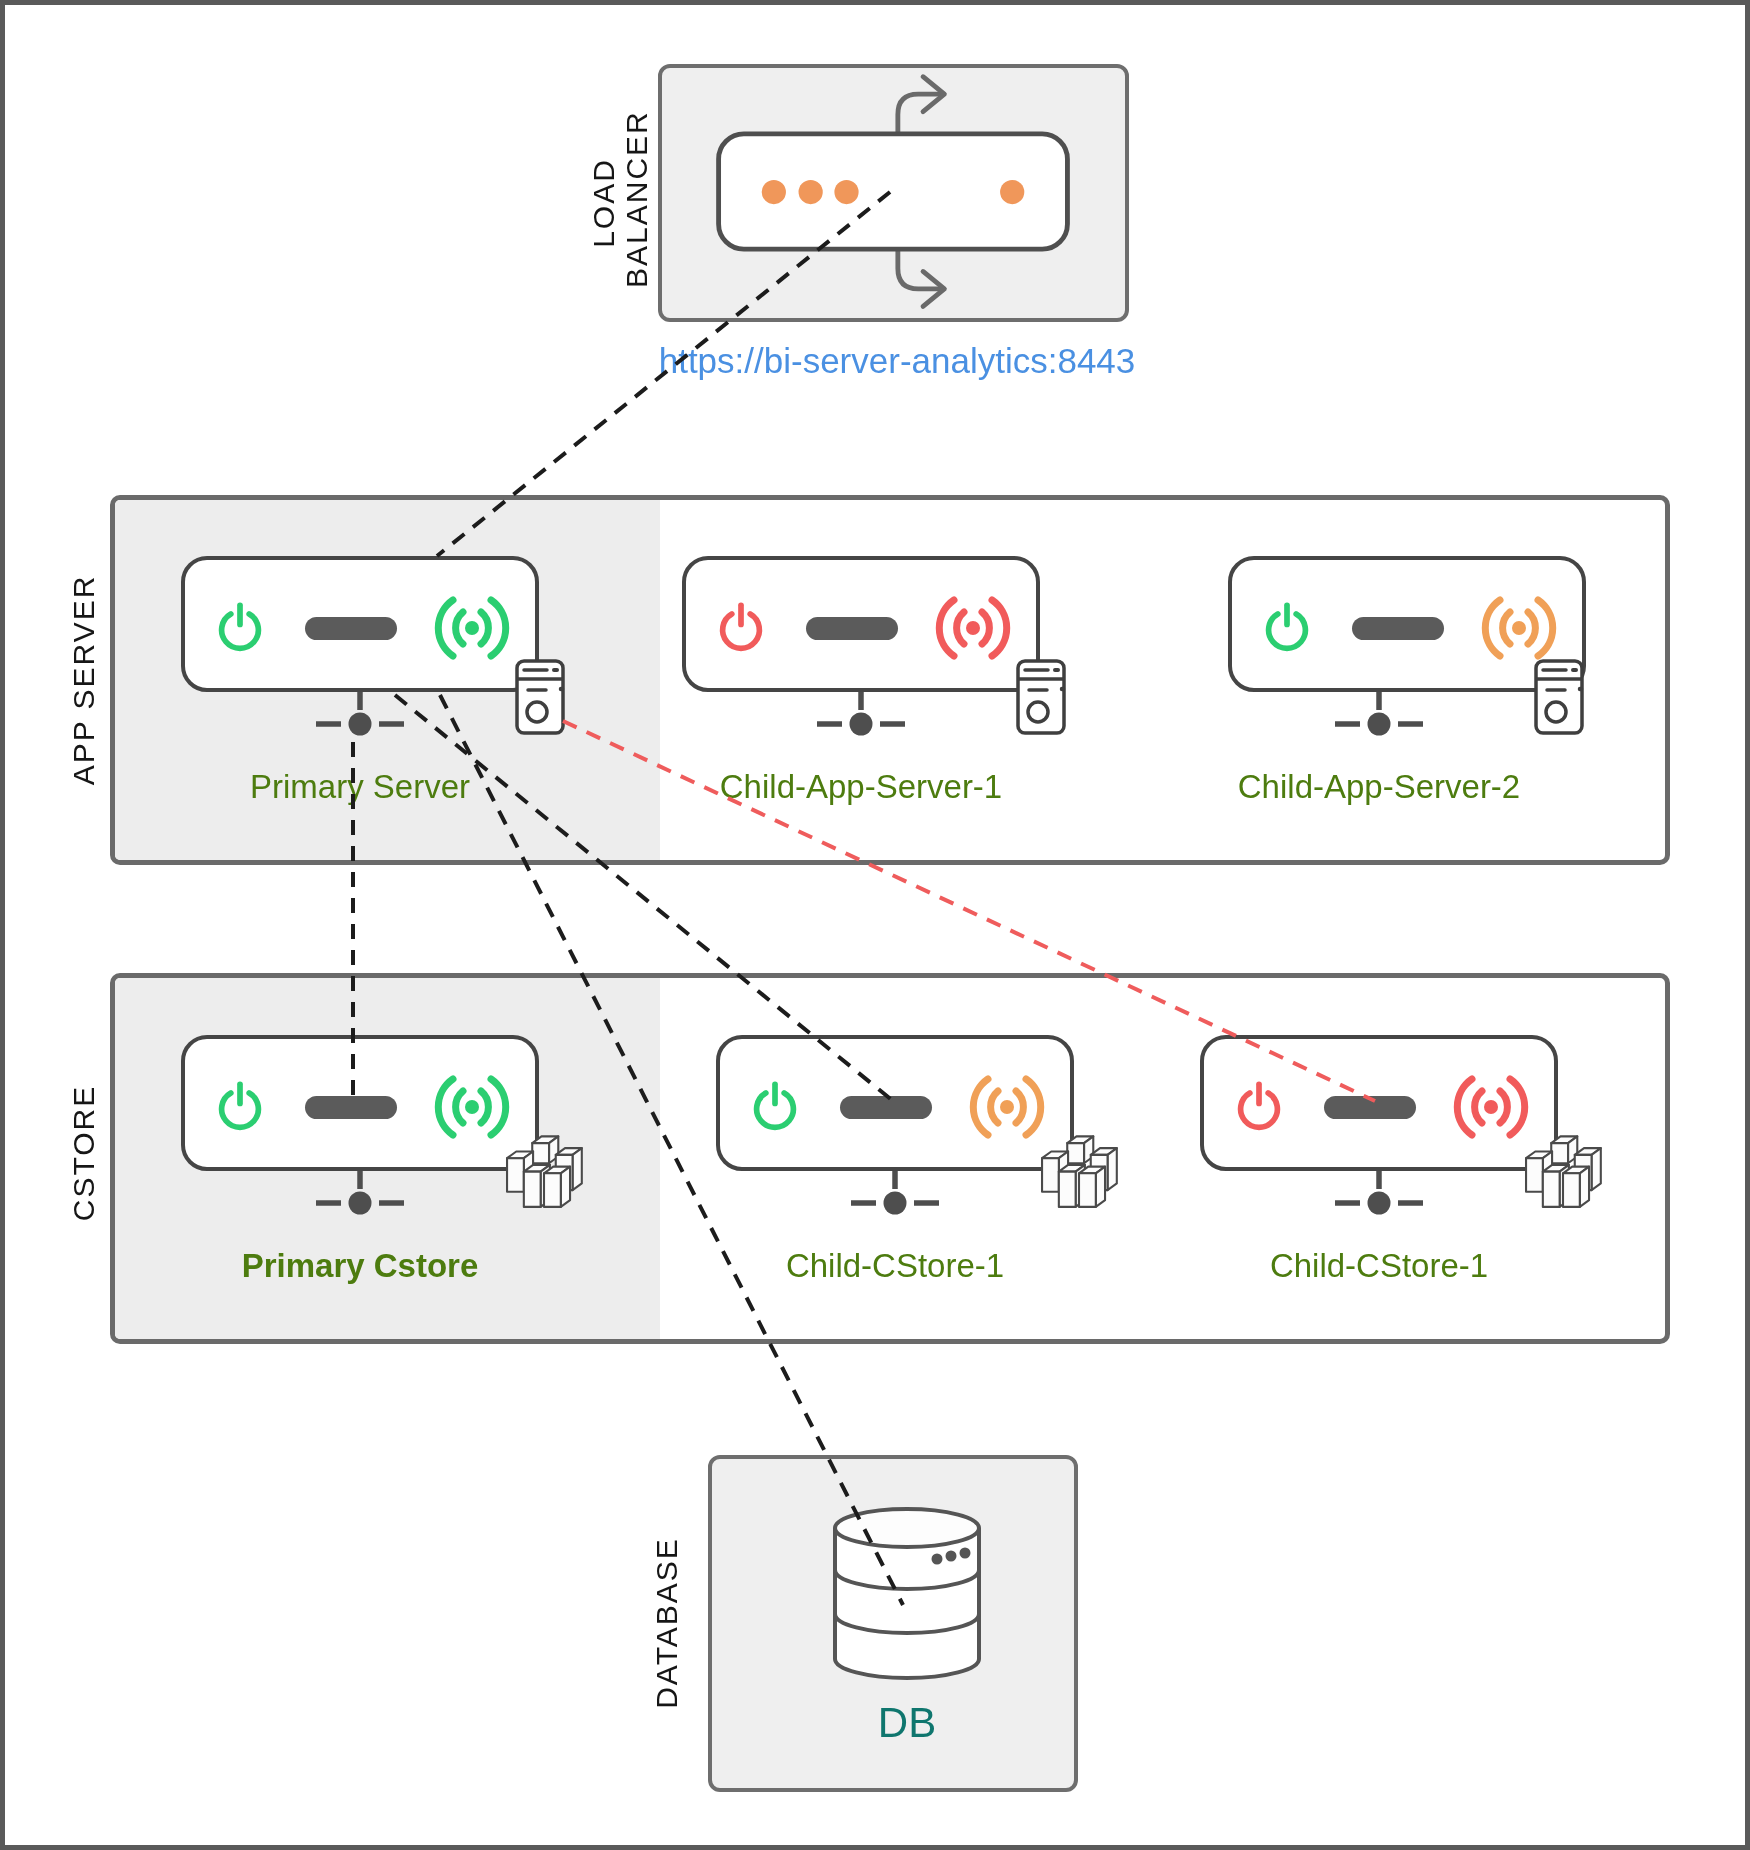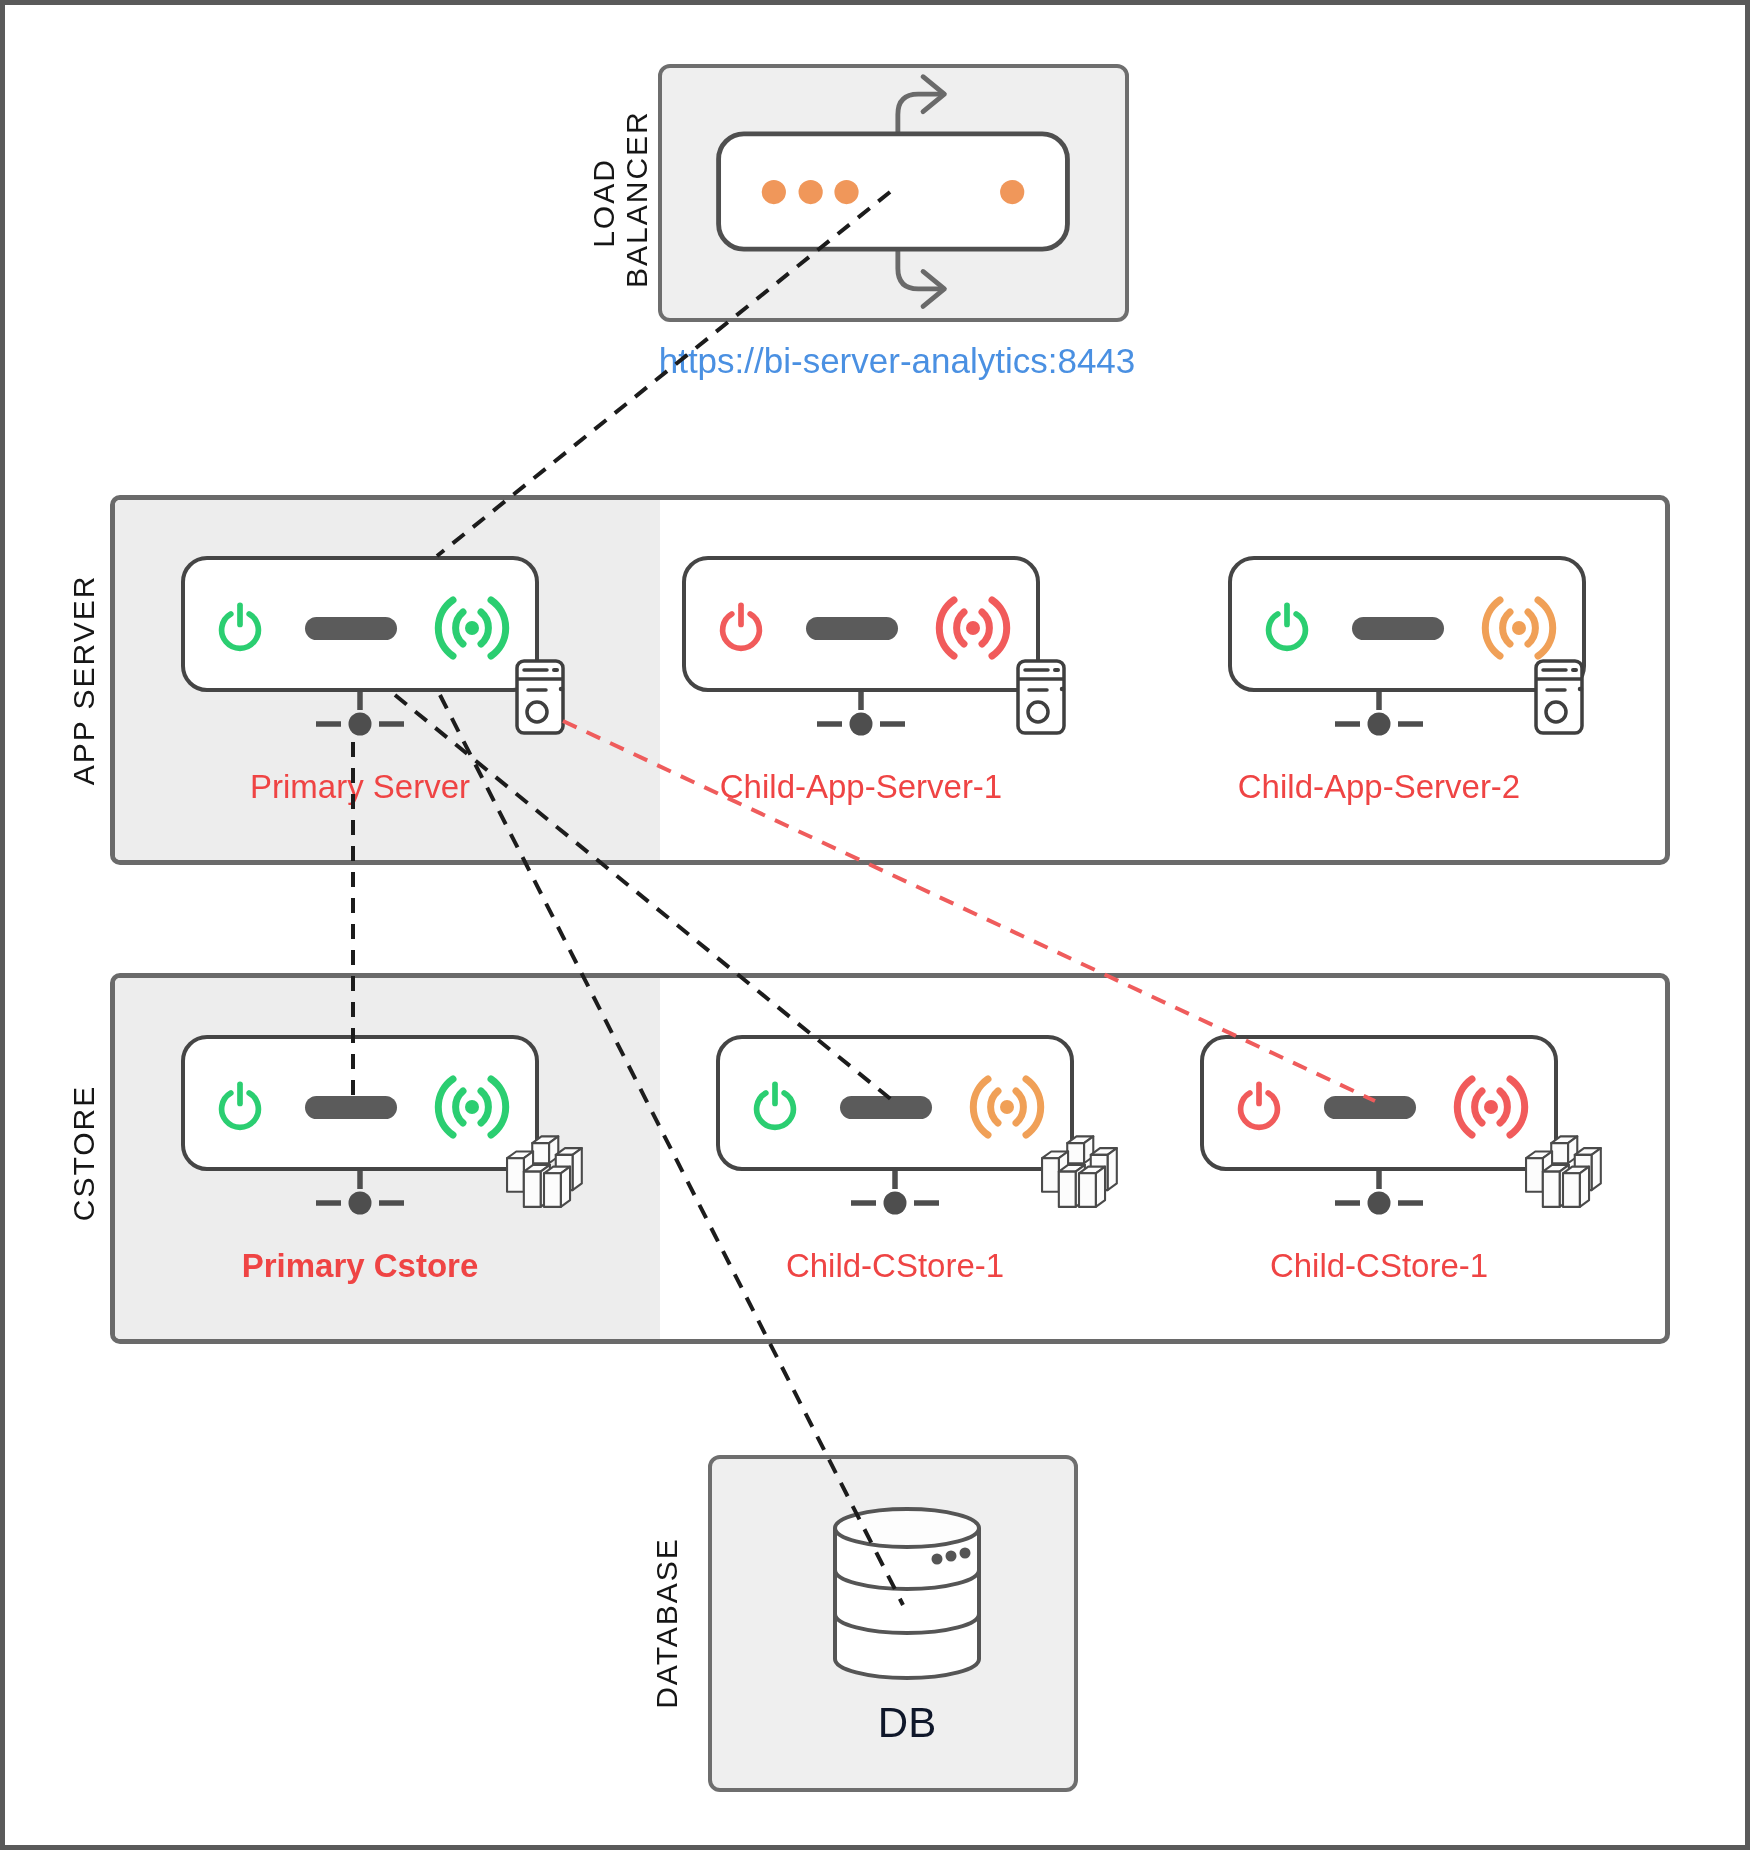--- a/index.html
+++ b/index.html
@@ -55,29 +55,29 @@
     border-radius:12px; background:#5b5b5b;
   }
   .wifi{ left:237px; top:36px; width:100px; height:64px; }
   .green{ color:#2bce71; } .red{ color:#f15b5b; } .orange:   { color:#f0a057; }
   .orange{ color:#f0a057; }
   .conn{ position:absolute; left:129px; top:134px; width:100px; height:64px; }
   .tower{ position:absolute; left:333px; top:102px; width:52px; height:78px; }
   .cubes{ position:absolute; left:321px; top:98px; width:84px; height:84px; }
   .nodelabel{
     position:absolute; left:-46px; top:212px; width:450px; text-align:center;
-    font-size:33px; color:#ef4444;
+    font-size:33px; color:#4d7c0f;
   }
   
   .n-ps{ left:176px; top:551px; } .n-ca1{ left:677px; top:551px; } .n-ca2{ left:1195px; top:551px;padding-left:28px; }
   .n-pc{ left:176px; top:1030px;font-weight:bold; } .n-cc1{ left:711px; top:1030px; } .n-cc2{ left:1195px; top:1030px; }
   
   .dblabel{
     position:absolute; left:802px; top:1694px; width:200px; text-align:center;
-    font-size:42px; color:#0f172a; z-index:2;
+    font-size:42px; color:#0f766e; z-index:2;
   }
   
   .lbsvg{ position:absolute; left:0; top:0; width:100%; height:100%; }
   .dbsvg{ position:absolute; left:812px; top:1492px; width:180px; height:192px; z-index:2; }
   .lines{ position:absolute; left:0; top:0; width:1750px; height:1850px; z-index:5; pointer-events:none; }
   .hiddefs{ position:absolute; width:0; height:0; overflow:hidden; }
 </style>
 </head>
 <body>
 

